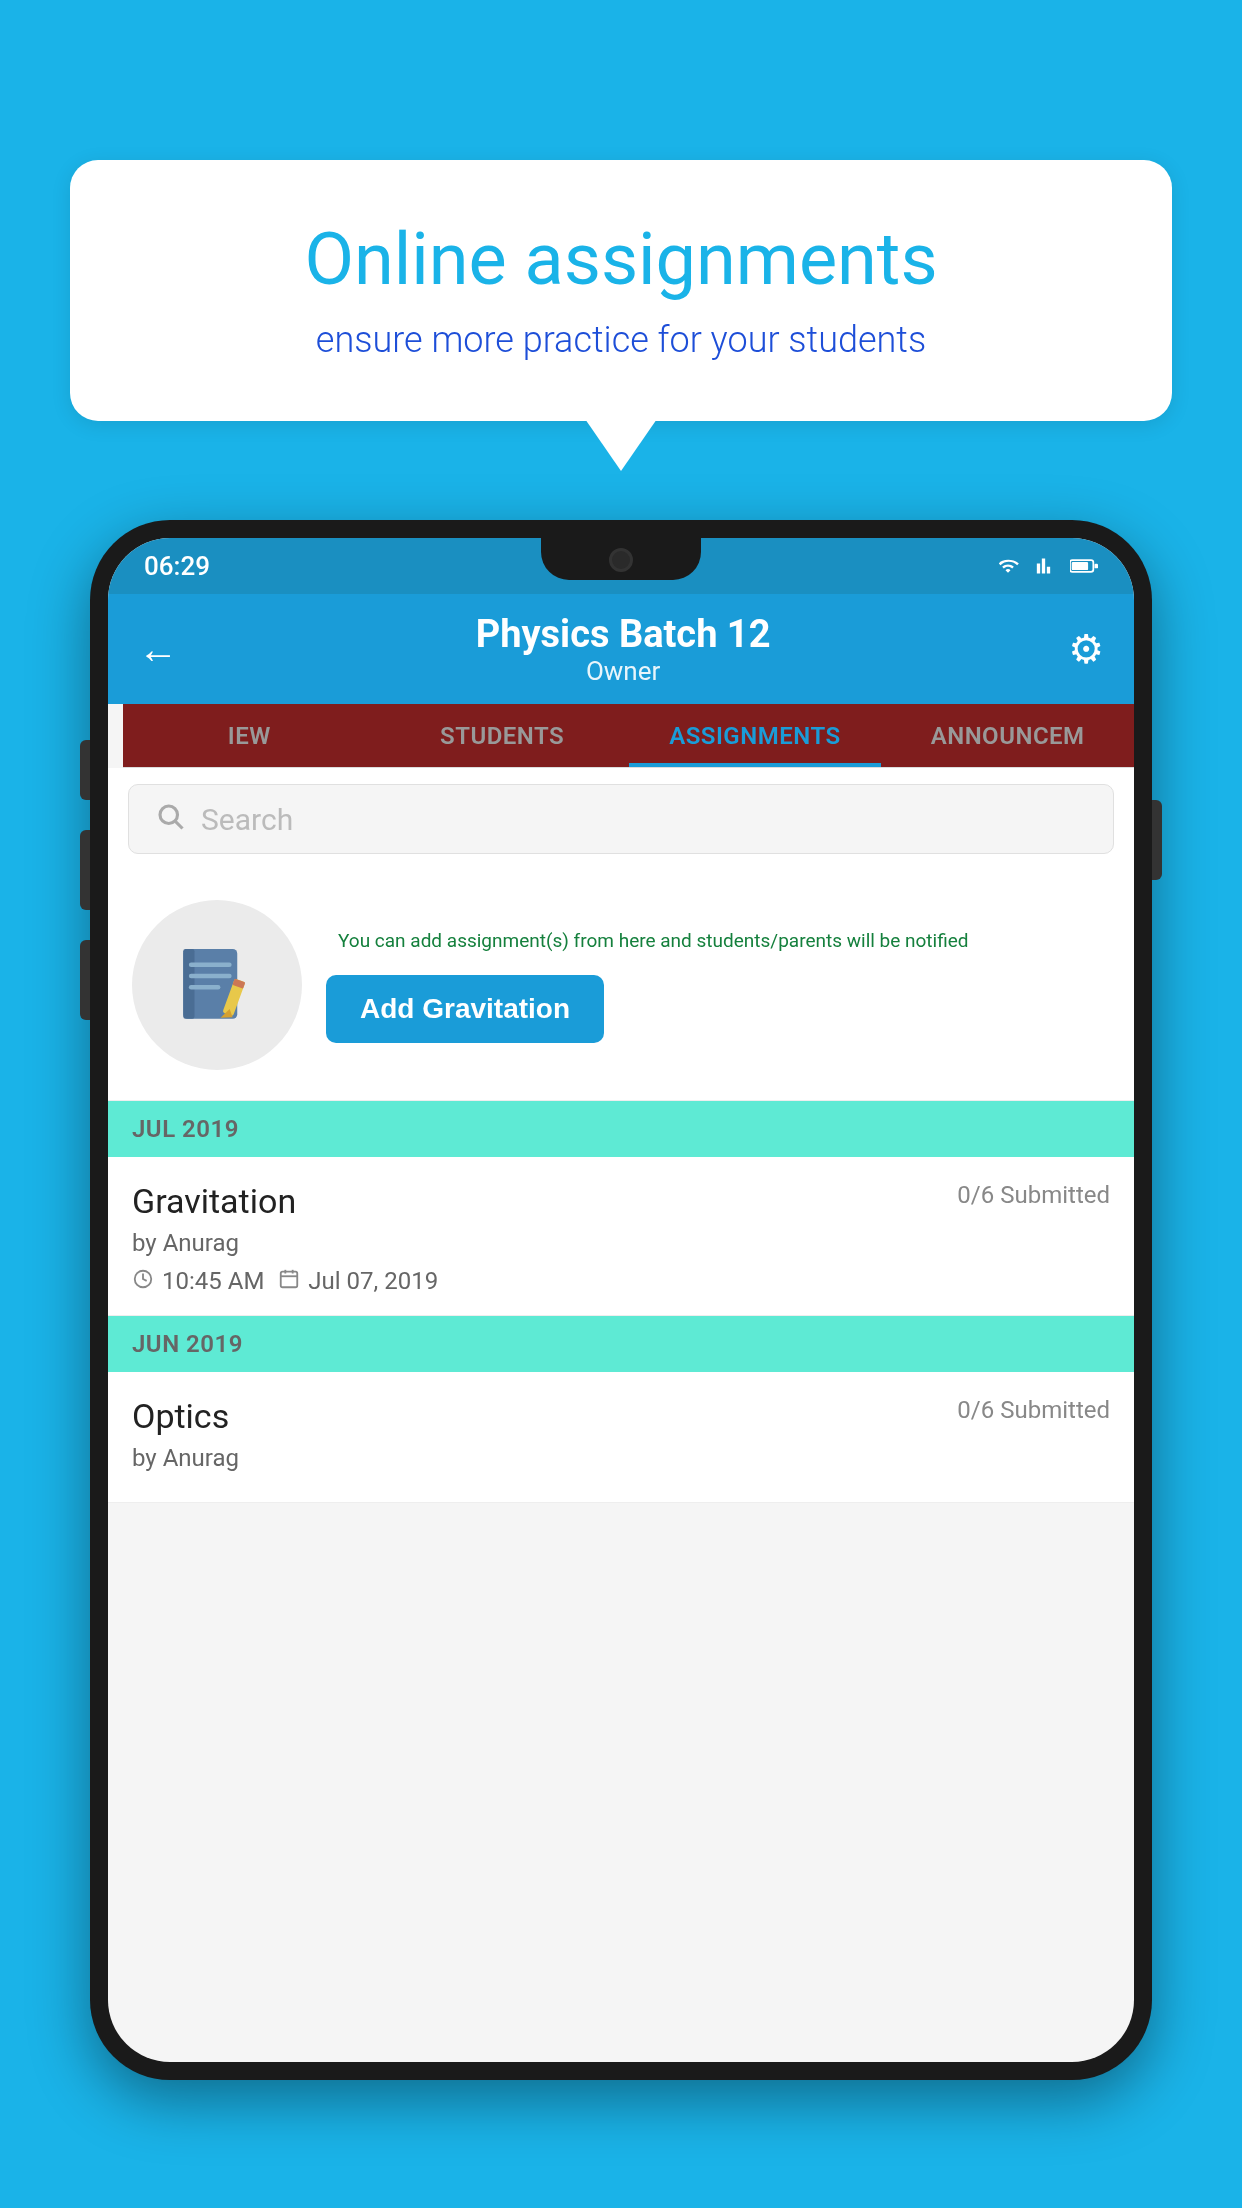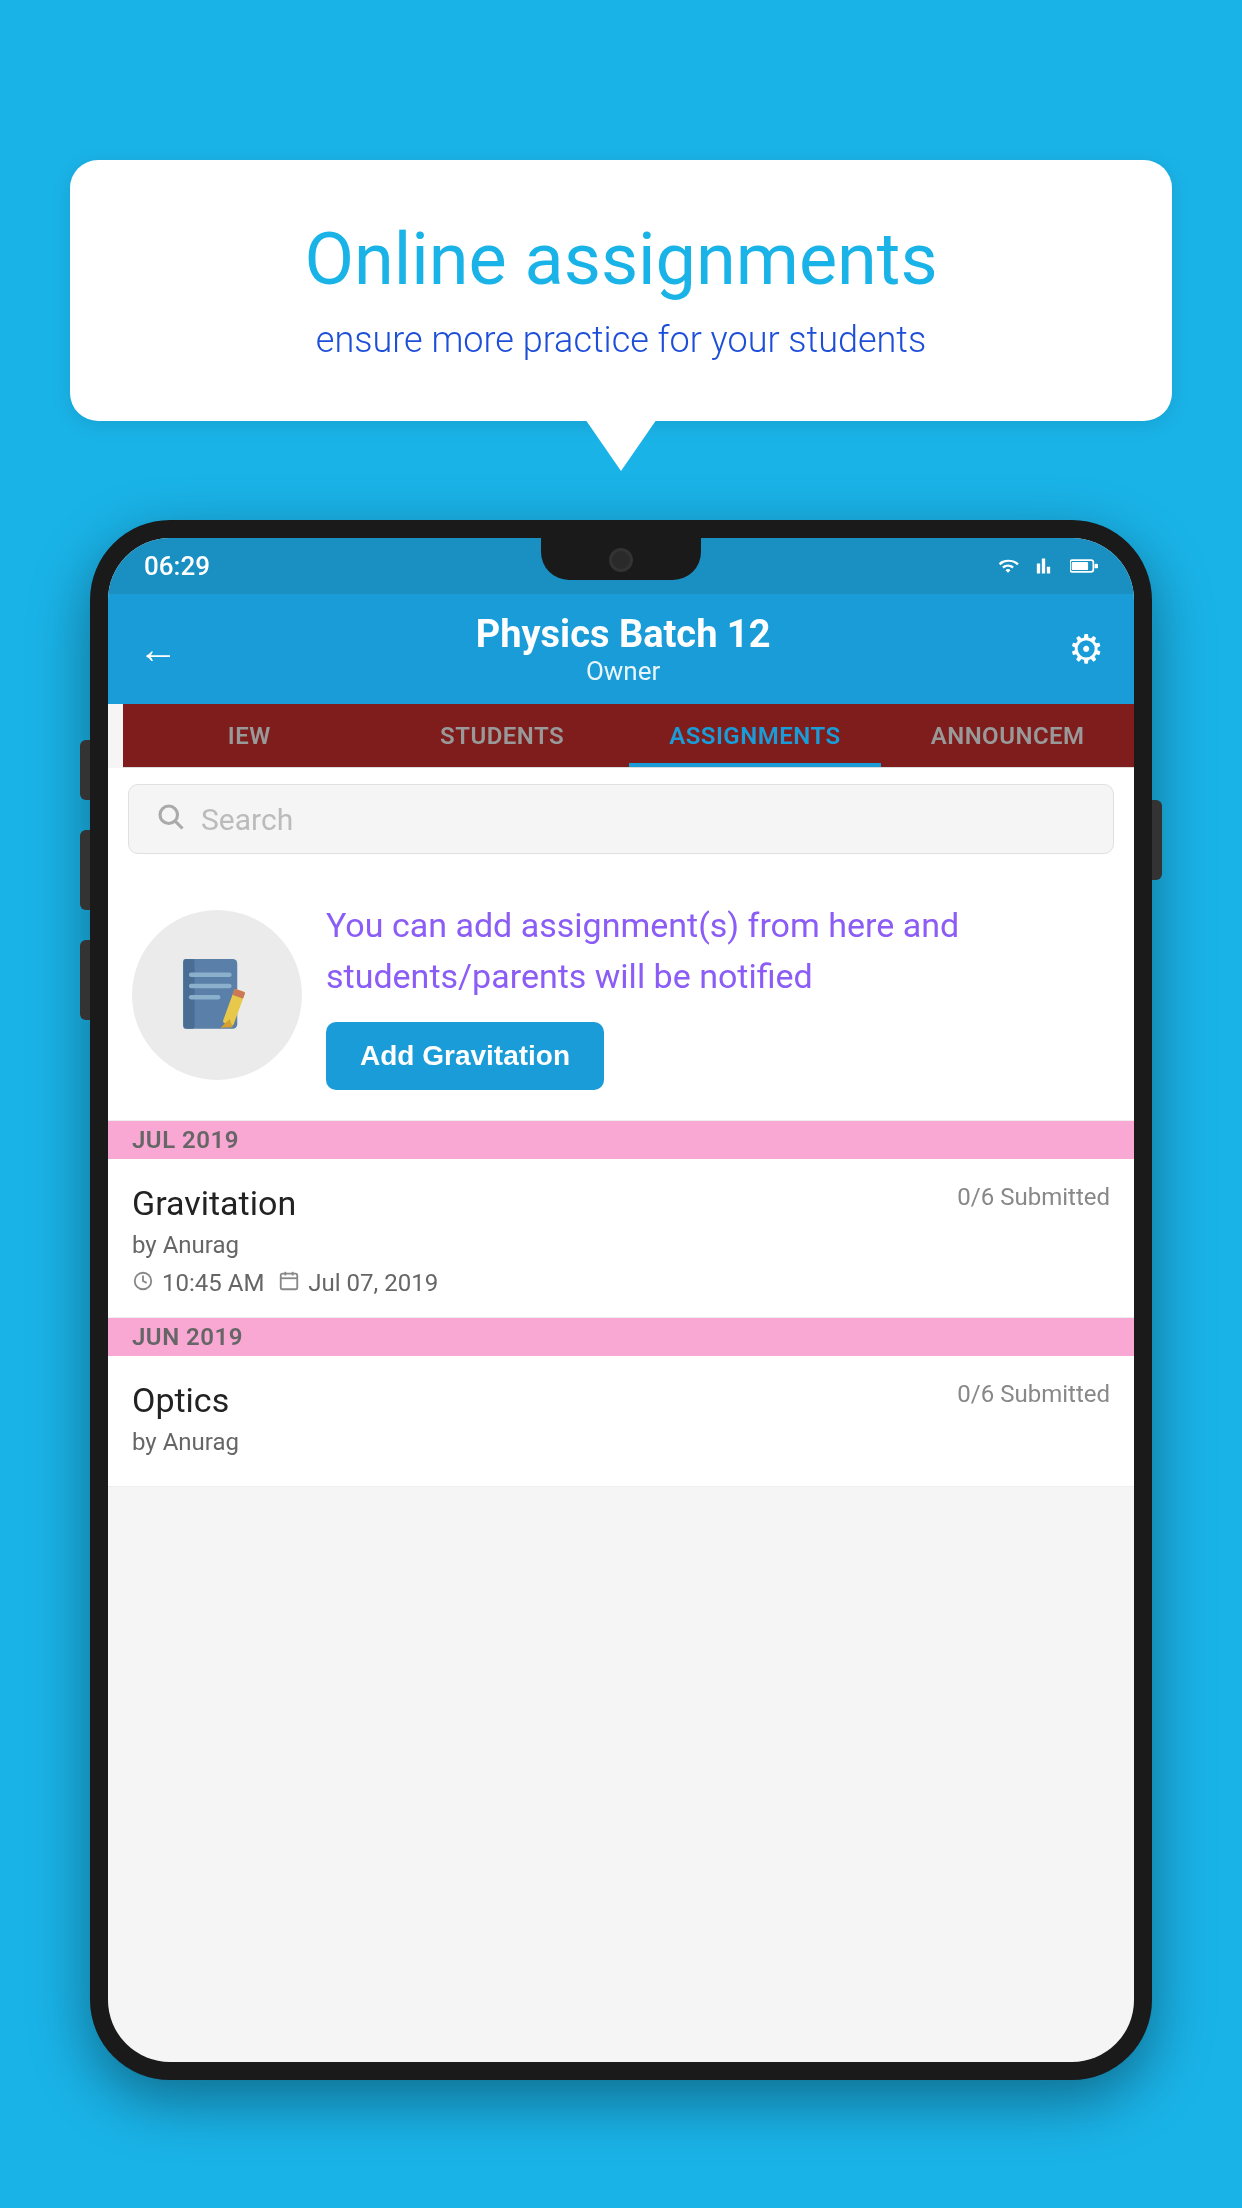--- a/index.html
+++ b/index.html
@@ -266,41 +266,42 @@
     .promo-icon-circle svg {
       width: 90px;
       height: 90px;
     }
 
     .promo-right {
       flex: 1;
     }
 
     .promo-text {
-      font-size: 34px;
-      color: #8b5cf6;
+      font-size: 19px;
+      color: #15803d;
       line-height: 1.5;
       margin-bottom: 20px;
+      margin-left: 12px;
     }
 
     .add-assignment-btn {
       background: #1a9cd8;
       color: white;
       border: none;
       border-radius: 10px;
       padding: 18px 34px;
       font-size: 28px;
       font-weight: 600;
       cursor: pointer;
     }
 
     
     .section-header {
-      background: #f9a8d4;
-      padding: 5px 24px;
+      background: #5eead4;
+      padding: 14px 24px;
       font-size: 24px;
       font-weight: 600;
       color: #666;
       letter-spacing: 0.5px;
     }
 
     
     .assignment-item {
       background: white;
       padding: 24px 24px 20px;

